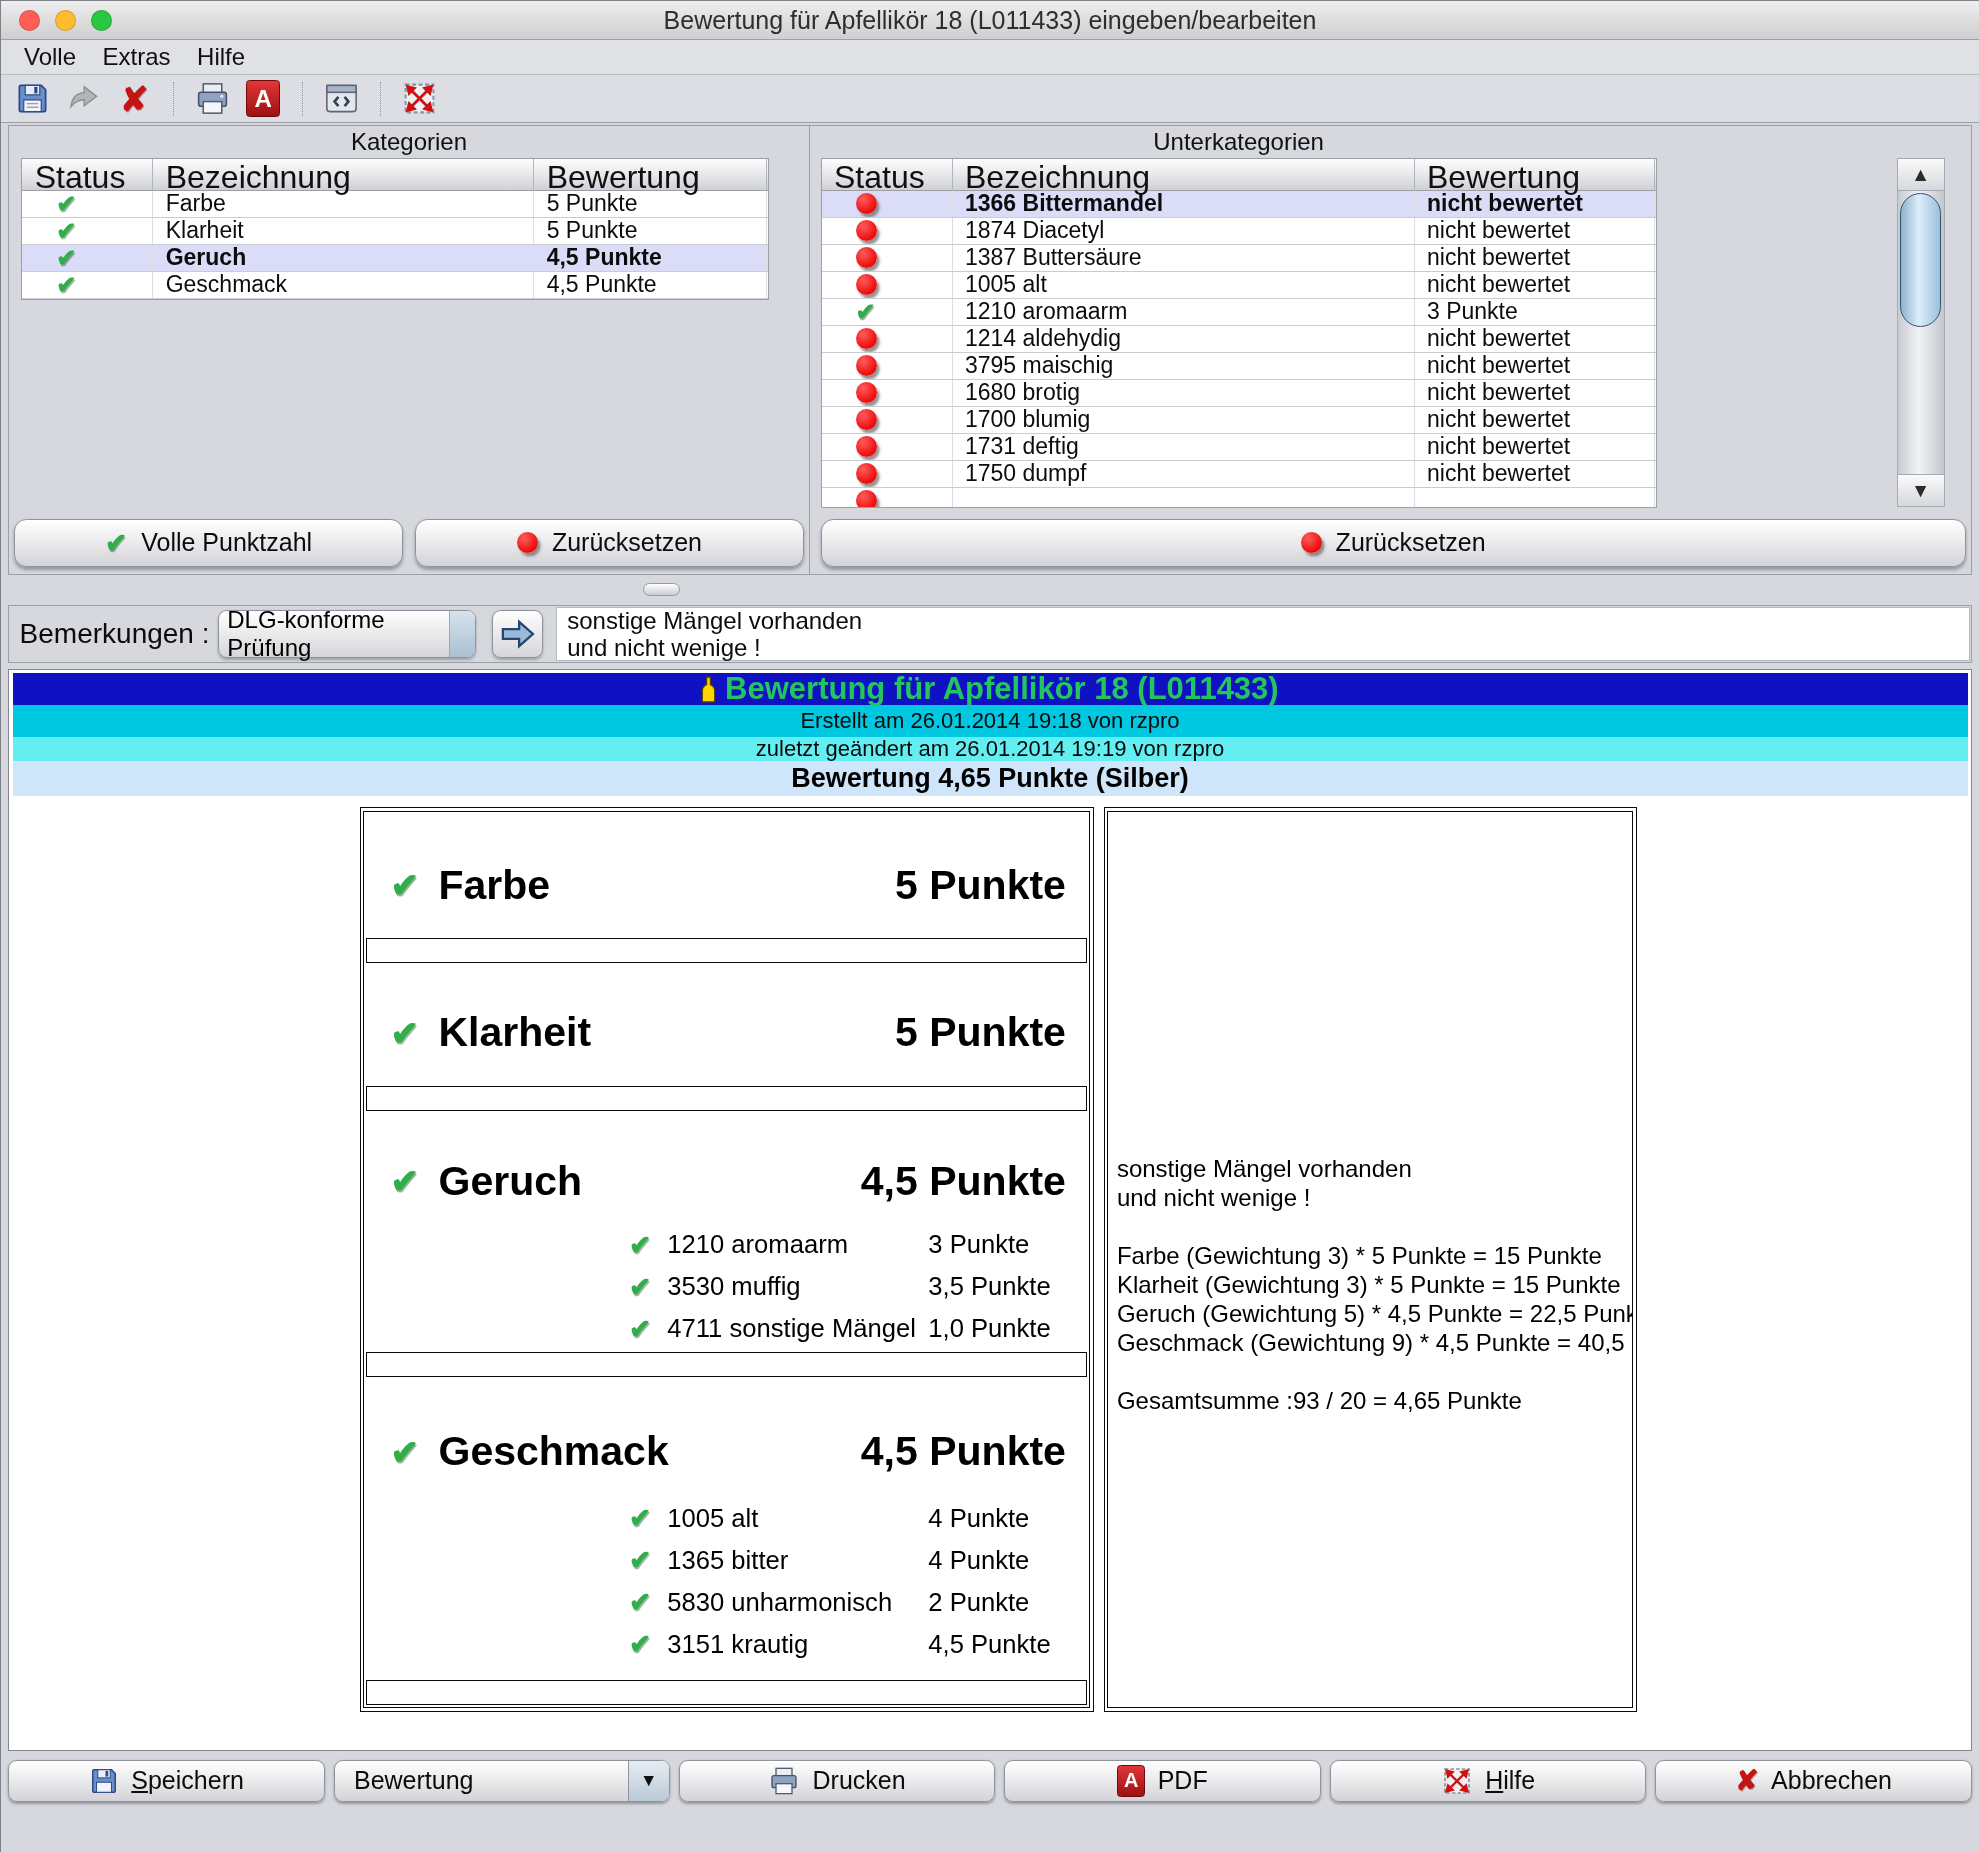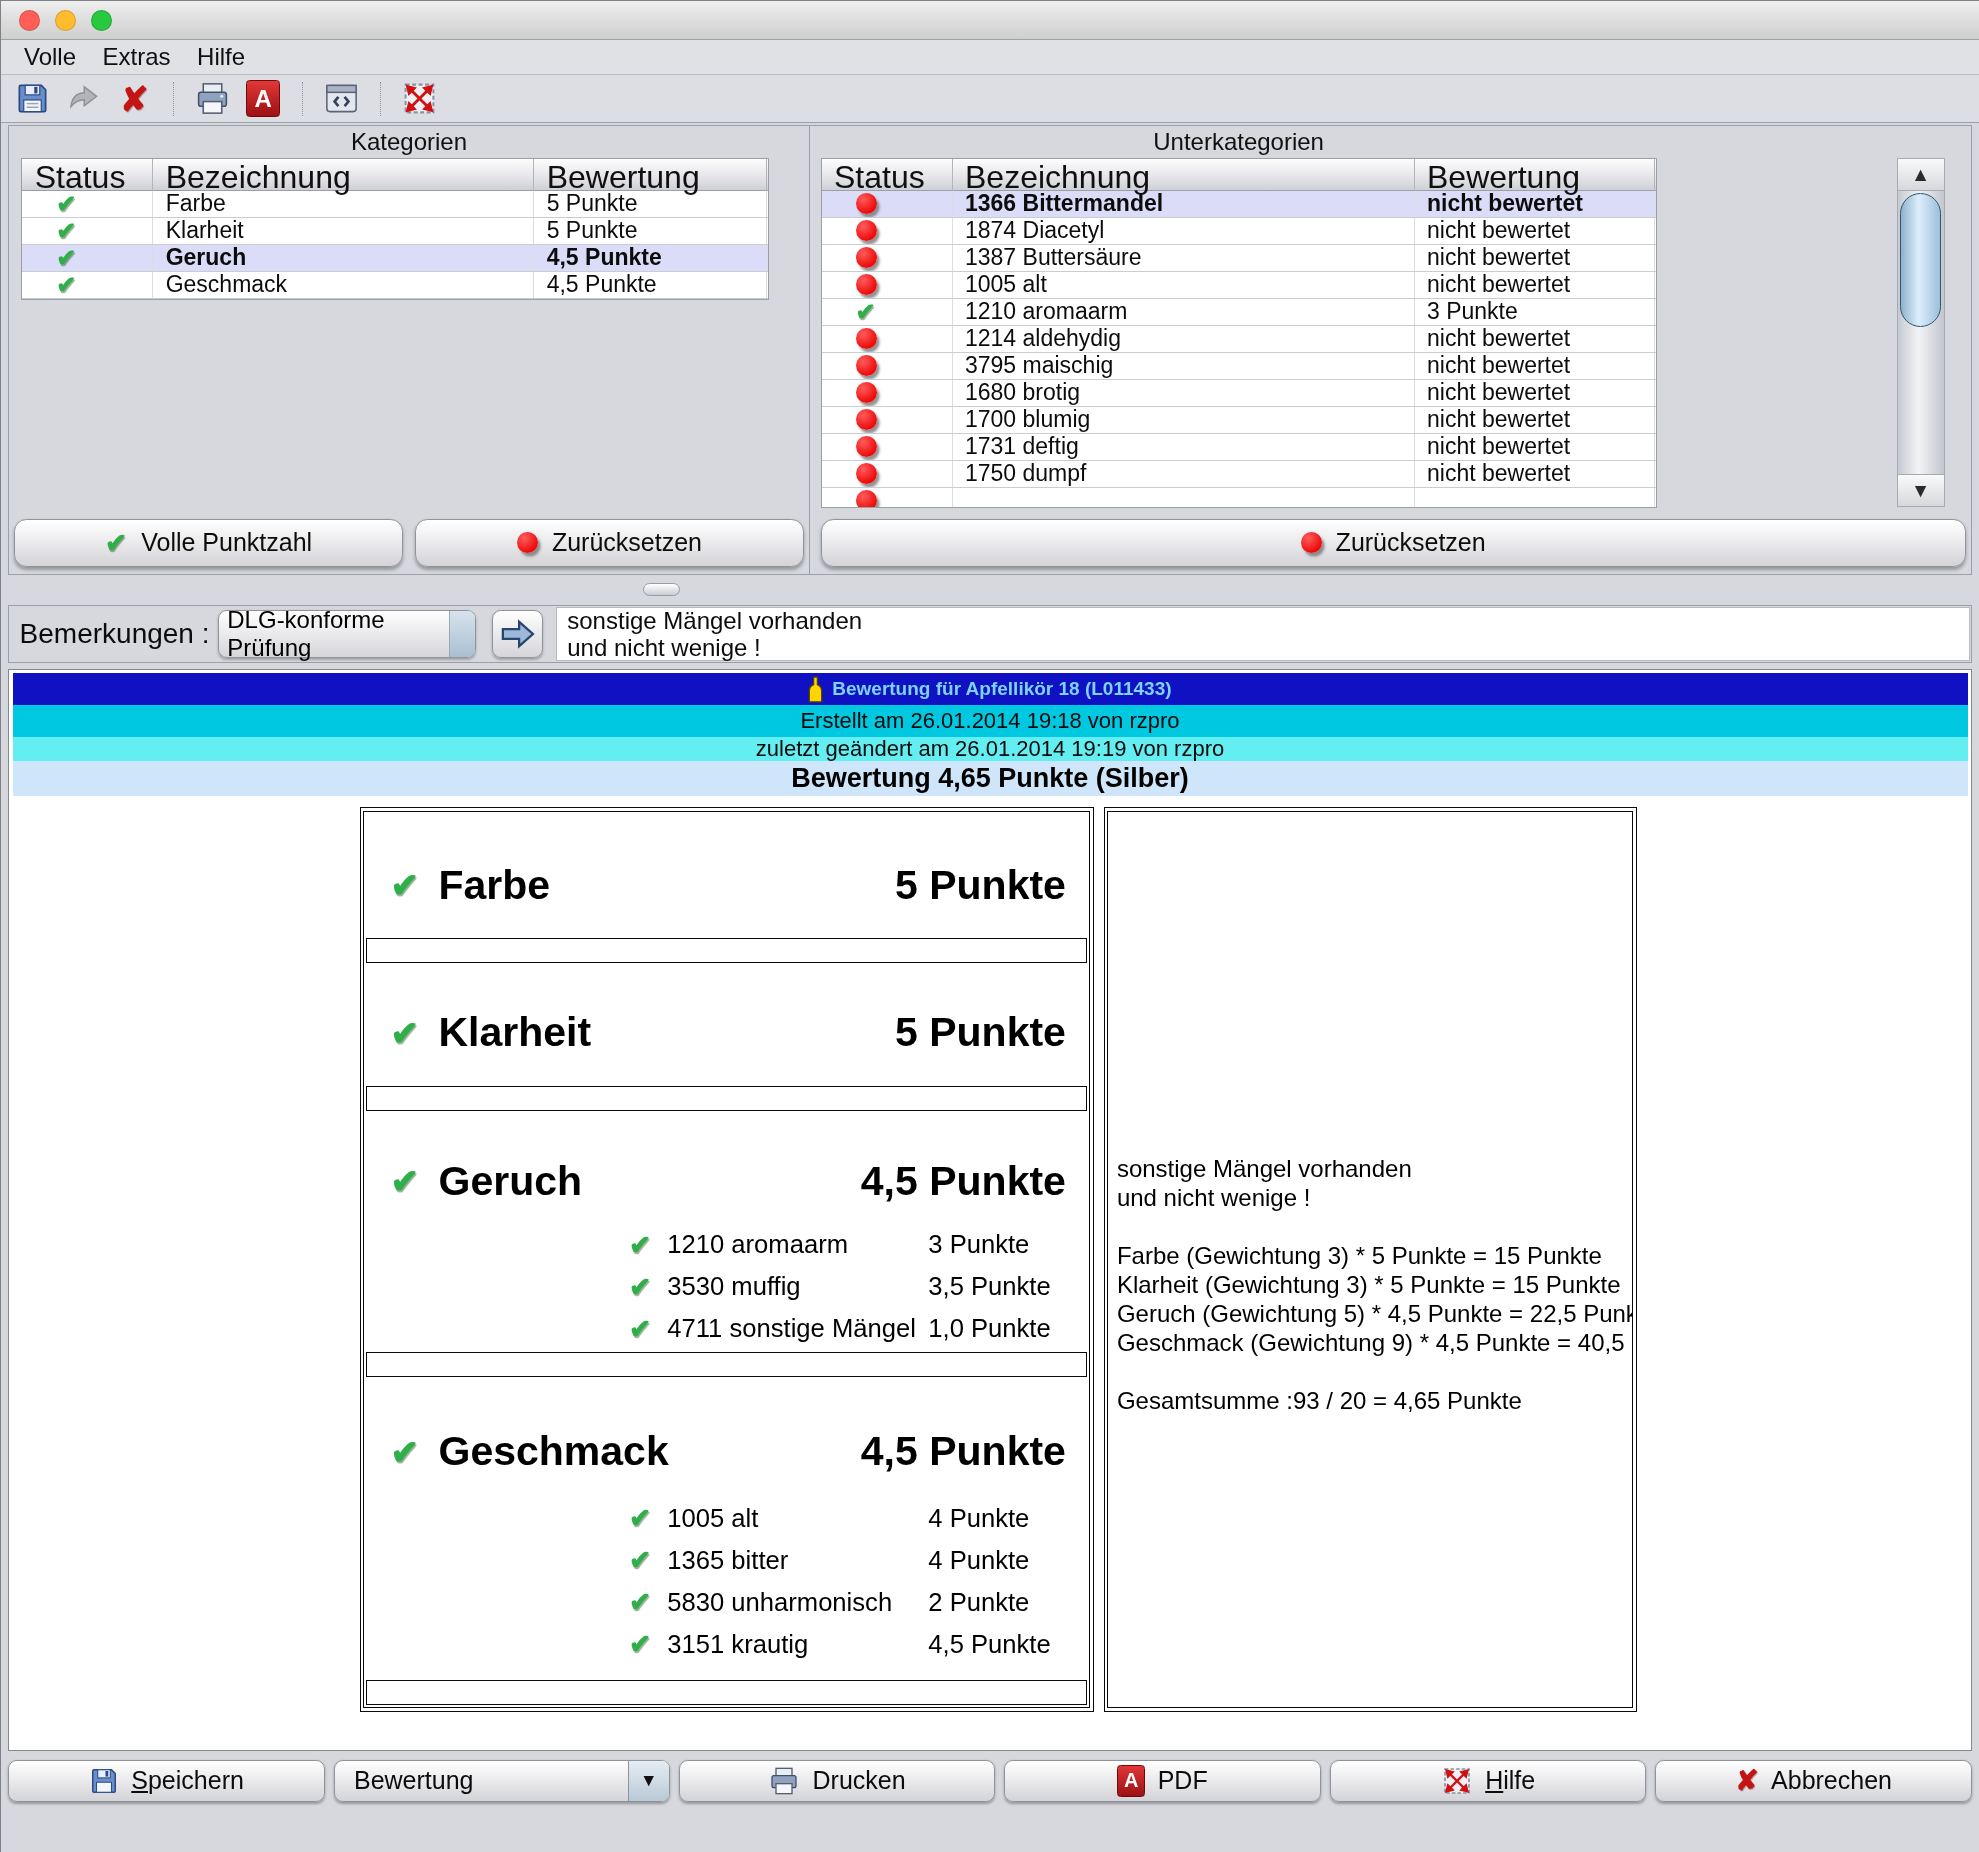--- a/index.html
+++ b/index.html
@@ -72,21 +72,21 @@
   .remarks { margin:0 7px; height:58px; border:0.9px solid #9aa0a8; background:#d6d8de; display:flex; align-items:center; padding-left:10.6px; }
   .remarks-label { font-size:28px; color:#0c0c0c; }
   .combo { margin-left:8.8px; position:relative; width:258px; height:48px; border:1.8px solid #8f949c; border-radius:8.8px; background:linear-gradient(#ffffff,#ececee 45%,#d6d6da); font-size:24px; display:flex; align-items:center; padding-left:8px; box-shadow:0 1.8px 2.6px rgba(0,0,0,.25); }
   .combo-strip { position:absolute; right:0; top:0; bottom:0; width:26.5px; border-left:0.9px solid #9ba9b6; border-radius:0 7px 7px 0; background:linear-gradient(#d7e2ec,#a9c0d2); }
   .sqbtn { margin-left:16px; width:51px; height:48px; border:1.8px solid #8f949c; border-radius:8.8px; background:linear-gradient(#ffffff,#ececee 45%,#d6d6da); display:flex; align-items:center; justify-content:center; box-shadow:0 1.8px 2.6px rgba(0,0,0,.25); }
   .remark-text { flex:1; align-self:stretch; margin:0.9px 0.9px 0.9px 12.4px; background:#fff; border:0.9px solid #b6bac2; font-size:24px; line-height:27px; padding:0.9px 10.6px; display:flex; flex-direction:column; justify-content:center; color:#0c0c0c; }
 
   
   .report { margin:6.2px 7px 0 7px; height:1082px; border:1.8px solid #83878f; background:#fff; padding:3.5px; }
   .bar { display:flex; align-items:center; justify-content:center; }
-  .bar-blue { height:32px; background:var(--report-blue); color:#7dd3fc; font-weight:bold; font-size:19px; gap:8.8px; }
+  .bar-blue { height:32px; background:var(--report-blue); color:#22c55e; font-weight:bold; font-size:31px; gap:8.8px; }
   .bar-c1 { height:32px; background:var(--cyan1); font-size:22px; color:#0a0a0a; }
   .bar-c2 { height:24px; background:var(--cyan2); font-size:22px; color:#0a0a0a; }
   .bar-pale { height:35px; background:var(--pale-blue); font-size:27px; font-weight:bold; color:#000; }
   .boxes { position:relative; height:923px; }
   .rbox { position:absolute; top:10.6px; height:905px; border:1.8px solid #0a0a0a; padding:2.6px; background:#fff; }
   .rbox-inner { border:0.9px solid #0a0a0a; height:100%; display:flex; flex-direction:column; overflow:hidden; }
   .box-cats { left:347px; width:734px; }
   .box-sum  { left:1091px; width:533px; }
   .blk-head { height:85px; display:flex; align-items:center; padding:0 23px 0 26.5px; }
   .blk-head .name { font-size:41px; font-weight:bold; margin-left:19.4px; color:#000; }
@@ -109,20 +109,21 @@
 <body>
 
 <div class="window">
 
   <div class="titlebar">
     <div class="lights">
       <span class="light red"></span>
       <span class="light yellow"></span>
       <span class="light green"></span>
     </div>
+    <span class="title-text">Bewertung für Apfellikör 18 (L011433) eingeben/bearbeiten</span>
   </div>
 
   <div class="menubar">
     <span>Volle</span>
     <span>Extras</span>
     <span>Hilfe</span>
   </div>
 
   <div class="toolbar">
     <div class="tbtn">

